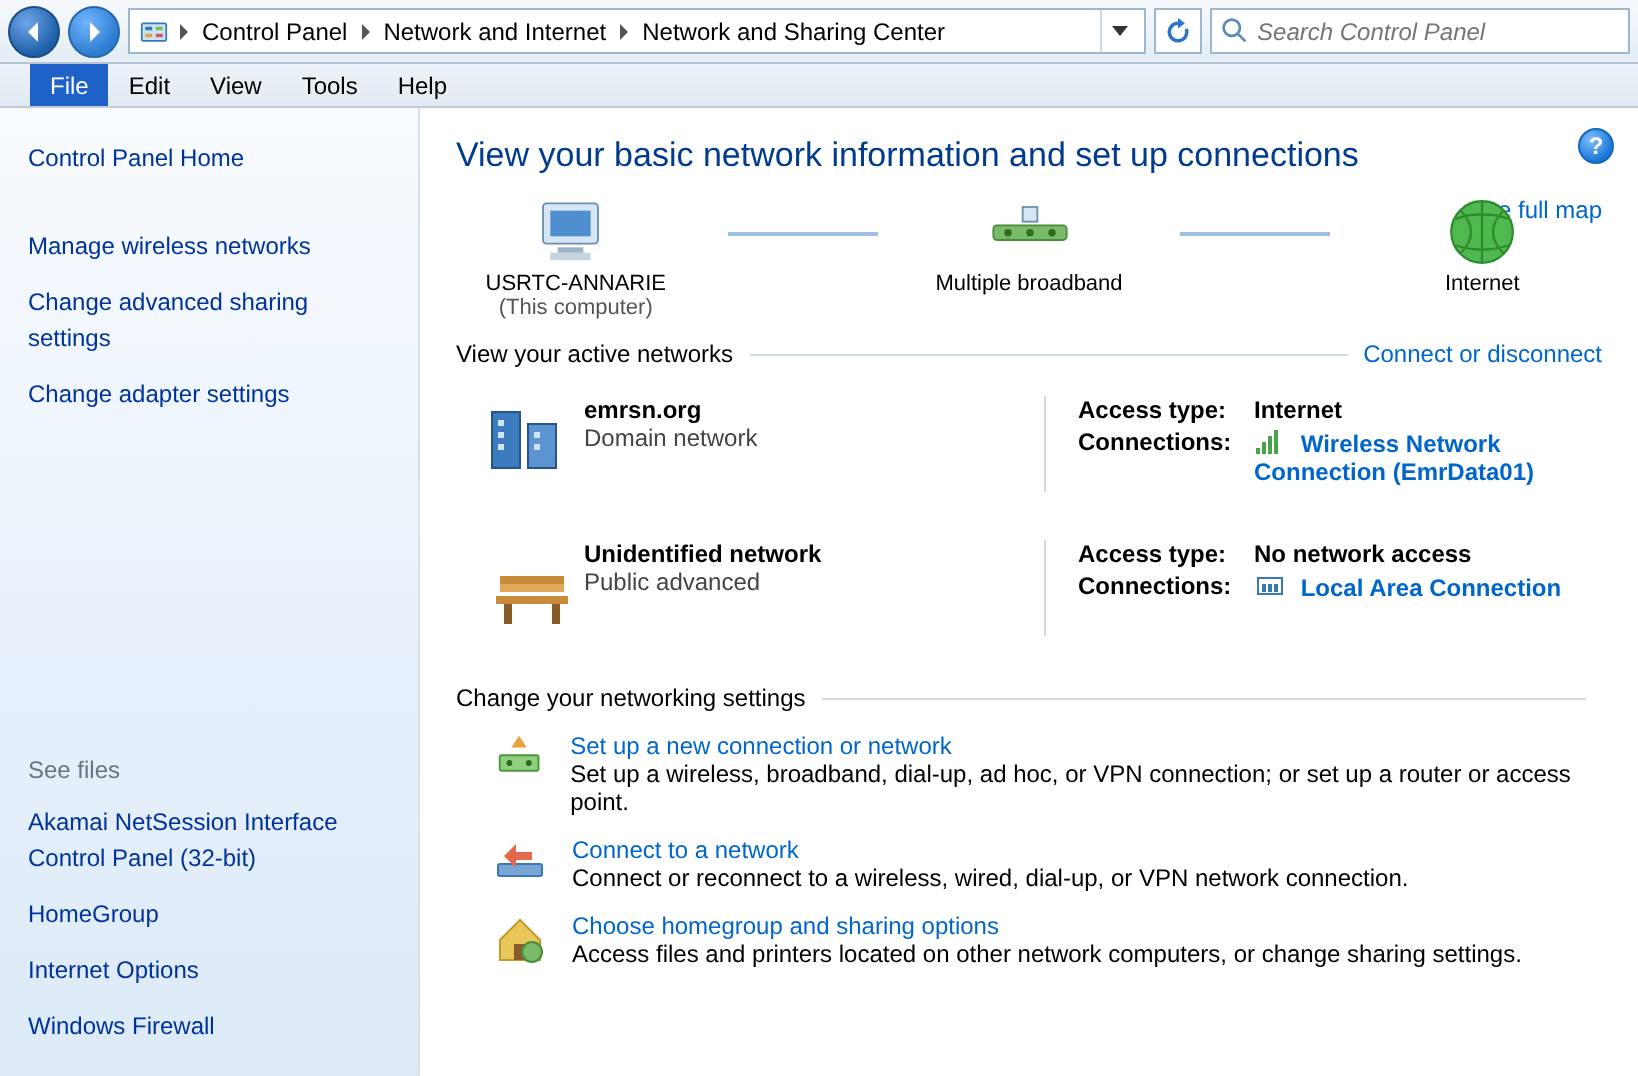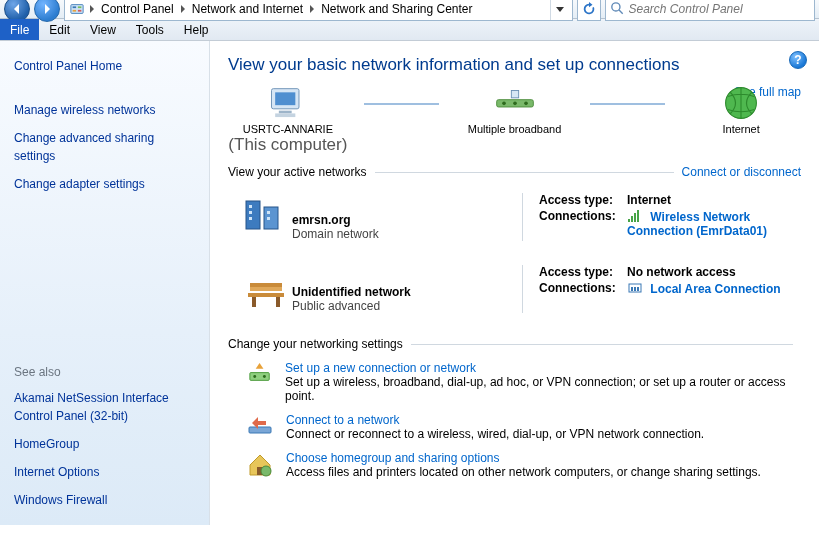--- a/index.html
+++ b/index.html
@@ -1,70 +1,70 @@
 <!DOCTYPE html>
 <html><head>
 <meta charset="utf-8">
 <style>
   * { box-sizing: border-box; margin: 0; padding: 0; font-family: "Segoe UI", Tahoma, sans-serif; }
   body { width: 819px; height: 538px; overflow: hidden; background: #fff; font-size: 12px; color: #000; }
 
   
-  .addr-row { display: flex; align-items: center; height: 19px; background: linear-gradient(#f6f9fc,#e4edf5); border-bottom: 1px solid #b6c3d0; padding: 2px 4px; gap: 4px; }
+  .addr-row { display: flex; align-items: center; height: 32px; background: linear-gradient(#f6f9fc,#e4edf5); border-bottom: 1px solid #b6c3d0; padding: 2px 4px; gap: 4px; }
   .nav-btn { width: 26px; height: 26px; border-radius: 50%; display: flex; align-items: center; justify-content: center; }
   .nav-back { background: radial-gradient(circle at 35% 30%, #6fa6e8, #1f5fa9 70%); border: 1px solid #1a4d86; }
   .nav-fwd  { background: radial-gradient(circle at 35% 30%, #72b4ff, #2d7dd0 70%); border: 1px solid #2467aa; }
   .nav-btn svg { fill: #fff; }
   .addr-box { flex: 1; display: flex; align-items: center; height: 23px; background: #fff; border: 1px solid #9db7cf; padding: 0 4px; gap: 2px; }
   .crumb-icon { width: 16px; height: 16px; display: inline-flex; align-items: center; justify-content: center; }
   .crumb-icon svg { width: 14px; height: 14px; }
   .crumb { display: flex; align-items: center; gap: 4px; padding: 0 2px; height: 100%; white-space: nowrap; }
   .crumb-sep { width: 10px; height: 16px; display: inline-flex; align-items: center; justify-content: center; }
   .crumb-sep svg { fill: #555; }
   .addr-dropdown { width: 18px; height: 21px; display: flex; align-items: center; justify-content: center; border-left: 1px solid #d0dae4; }
   .refresh-box { width: 24px; height: 23px; background: #fff; border: 1px solid #9db7cf; display: flex; align-items: center; justify-content: center; }
   .search-box { width: 210px; height: 23px; background: #fff; border: 1px solid #9db7cf; display: flex; align-items: center; padding: 0 4px; }
   .search-box input { border: none; outline: none; width: 100%; font-style: italic; color: #888; font-size: 12px; }
   .search-icon { width: 16px; height: 16px; margin-right: 4px; }
 
   
-  .menu-bar { display: flex; align-items: stretch; height: 22px; background: linear-gradient(#eef3f9,#e1e9f2); border-bottom: 1px solid #c3ccd6; }
+  .menu-bar { display: flex; align-items: stretch; height: 22px; background: linear-gradient(#eef3f9,#e1e9f2); border-bottom: 1px solid #c3ccd6; padding-left: 15px; }
   .menu-item { padding: 0 10px; display: flex; align-items: center; font-size: 12px; }
   .menu-item.active { background: #1e61c7; color: #fff; }
 
   
   .main { display: flex; height: calc(538px - 32px - 22px); }
 
   
   .sidebar { width: 210px; background: linear-gradient(#f8fbff  ,#e6f0fa 60%, #dceaf7); border-right: 1px solid #d8e0e8; padding: 16px 14px; display: flex; flex-direction: column; gap: 10px; position: relative; }
   .side-link { color: #003399; font-size: 12px; cursor: pointer; line-height: 1.5; }
   .side-spacer { flex: 1; }
   .see-also { color: #6b7580; font-size: 12px; margin-bottom: 0; margin-top: 8px; }
 
   
   .content { flex: 1; padding: 14px 18px 10px 18px; position: relative; overflow: hidden; }
   .help-btn { position: absolute; top: 10px; right: 12px; width: 18px; height: 18px; border-radius: 50%; background: radial-gradient(circle at 35% 30%, #7ec0ff, #1a78d6 70%); color: #fff; font-weight: bold; display: flex; align-items: center; justify-content: center; font-size: 12px; border: 1px solid #1567b8;}
   h1.page-title { color: #003b8e; font-weight: normal; font-size: 17px; margin-bottom: 10px; }
   .net-map { display: flex; align-items: flex-start; justify-content: center; gap: 16px; position: relative; margin: 6px 0 10px 0; }
   .map-node { display: flex; flex-direction: column; align-items: center; width: 160px; }
   .map-node .icon { width: 44px; height: 36px; display: flex; align-items: center; justify-content: center; }
   .map-node .lbl1 { font-size: 11px; margin-top: 2px; text-align: center;}
-  .map-node .lbl2 { font-size: 17px; color: #555; text-align: center;}
+  .map-node .lbl2 { font-size: 11px; color: #555; text-align: center;}
   .map-link { width: 100px; border-top: 2px solid #9fbfe0; margin-top: 18px; }
   .see-full { position: absolute; right: 0; top: 0; color: #0066cc; font-size: 12px; cursor: pointer; }
 
   .section-row { display: flex; align-items: center; margin: 6px 0 8px 0; }
   .section-row .label { font-size: 12px; color: #000; white-space: nowrap; text-align: center; }
   .section-row .hr { flex: 1; border-top: 1px solid #d0d8e0; margin-left: 8px; margin-right: 8px; }
   .section-row .right-link { color: #0066cc; font-size: 12px; cursor: pointer; white-space: nowrap; }
 
   .network-entry { display: flex; padding: 6px 0 18px 12px; }
   .net-icon { width: 52px; height: 48px; display: flex; align-items: flex-start; justify-content: center; }
   .net-left { width: 230px; }
-  .net-name { font-weight: bold; font-size: 12px; margin-top: 20px; }
+  .net-name { font-weight: bold; font-size: 12px; }
   .net-type { font-size: 12px; color: #444; }
   .net-right { border-left: 1px solid #d0d8e0; padding-left: 16px; flex: 1; font-weight: bold; }
   .kv-row { display: flex; font-size: 12px; margin-bottom: 2px; }
   .kv-row .k { width: 88px; }
   .kv-row .v { flex: 1; }
   .link { color: #0066cc; cursor: pointer; }
   .sig-icon, .port-icon { width: 16px; height: 14px; display: inline-block; vertical-align: -2px; margin-right: 4px;}
 
   .task { display: flex; gap: 12px; margin: 10px 0 8px 18px; }
   .task .ticon { width: 28px; height: 28px; display:flex; align-items:center; justify-content:center;}
@@ -153,21 +153,21 @@
 
 <div class="main">
 
   <div class="sidebar">
     <div class="side-link">Control Panel Home</div>
     <div style="height:6px"></div>
     <div class="side-link">Manage wireless networks</div>
     <div class="side-link">Change advanced sharing settings</div>
     <div class="side-link">Change adapter settings</div>
     <div class="side-spacer"></div>
-    <div class="see-also">See also</div>
+    <div class="see-also">See files</div>
     <div class="side-link">Akamai NetSession Interface Control Panel (32-bit)</div>
     <div class="side-link">HomeGroup</div>
     <div class="side-link">Internet Options</div>
     <div class="side-link">Windows Firewall</div>
   </div>
 
   <div class="content">
     <div class="help-btn">?</div>
     <h1 class="page-title">View your basic network information and set up connections</h1>
 

